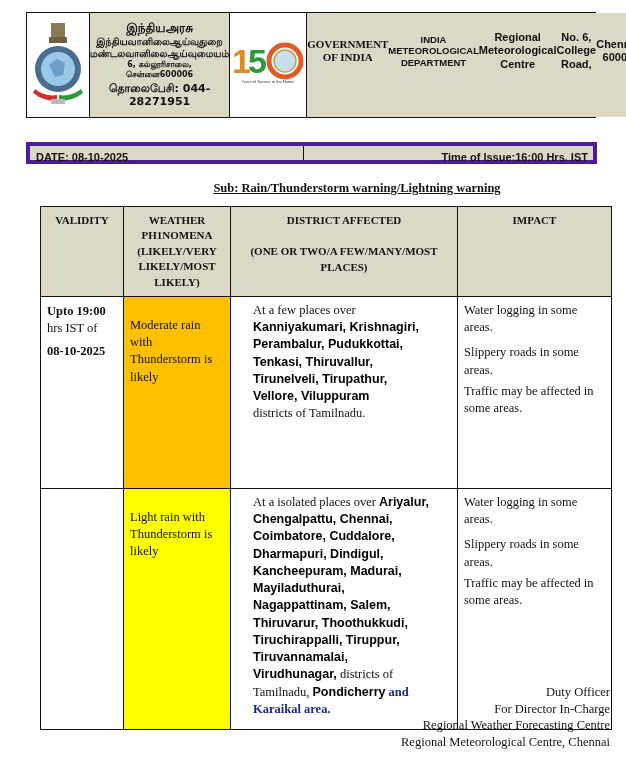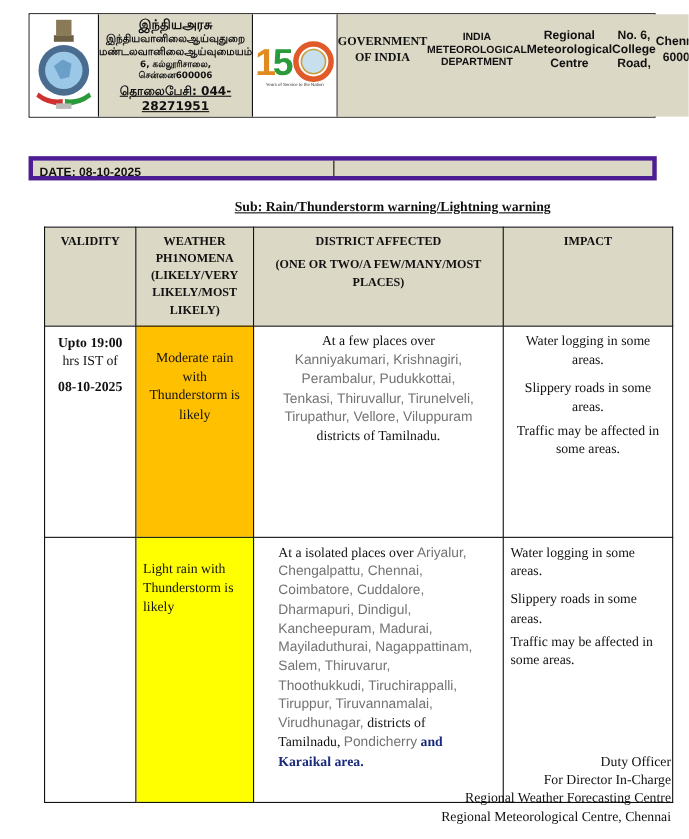--- a/index.html
+++ b/index.html
@@ -3,60 +3,60 @@
 <meta charset="utf-8">
 <style>
   html, body { margin:0; padding:0; }
   body {
     width:626px; height:763px; background:#ffffff; position:relative; overflow:hidden;
     font-family:"Liberation Serif", serif; color:#111;
   }
   .abs { position:absolute; }
   
   .header {
-    left:26px; top:12px; width:570px; height:95px; border:1px solid #111;
+    left:26px; top:12px; width:570px; height:106px; border:1px solid #111;
     display:flex; box-sizing:border-box;
   }
   .hcell { box-sizing:border-box; border-right:1px solid #111; height:100%; }
   .hcell:last-child { border-right:none; }
   .logo1 { width:84px; background:#fff; display:flex; align-items:center; justify-content:center; }
   .tamil { width:190px; background:#dcd8c6; display:flex; flex-direction:column; align-items:center; justify-content:center;
     font-family:"DejaVu Sans", sans-serif; text-align:center; line-height:1.25; }
   .tamil .t1 { font-size:12px; font-weight:bold; }
   .tamil .t2 { font-size:9.5px; font-weight:bold; }
   .tamil .t3 { font-size:8px; font-weight:bold; }
-  .tamil .t4 { font-size:11px; font-weight:bold; margin-top:2px;text-decoration:underline; }
+  .tamil .t4 { font-size:11px; font-weight:bold; margin-top:2px; }
   .logo2 { width:84px; background:#fff; display:flex; align-items:center; justify-content:center; }
   .eng { flex:1; background:#dcd8c6; display:flex; flex-direction:row; align-items:center; justify-content:center;
     text-align:center; line-height:1.2; padding-bottom:28px; }
   .eng .e1 { font-family:"Liberation Serif", serif; font-weight:bold; font-size:11px; }
   .eng .e2 { font-family:"Liberation Sans", sans-serif; font-weight:bold; font-size:9.5px; }
   .eng .e3 { font-family:"Liberation Sans", sans-serif; font-weight:bold; font-size:11px; }
 
   
   .datebar { left:26px; top:142px; width:571px; height:22px; border:4px solid #4c1d95; box-sizing:border-box;
     background:#dcd8c6; display:flex; font-family:"Liberation Sans", sans-serif; font-weight:bold; font-size:11px; }
   .datebar .d1 { width:274px; border-right:1px solid #111; padding:5px 6px; box-sizing:border-box; }
   .datebar .d2 { flex:1; padding:5px 5px; box-sizing:border-box; text-align:right; }
 
   .subject { left:16px; width:626px; top:181px; text-align:center; font-weight:bold; font-size:12.5px; text-decoration:underline;margin-left:28px; }
 
   
   table.warn { position:absolute; left:40px; top:206px; width:571px; border-collapse:collapse; table-layout:fixed; }
   table.warn td, table.warn th { border:1px solid #111; vertical-align:top; font-size:12.5px; line-height:1.38; }
   table.warn th { background:#dcd8c6; font-weight:bold; font-size:11px; text-align:center; padding:6px 4px; height:82px; box-sizing:border-box; line-height:1.4; }
   col.c1 { width:83px; } col.c2 { width:107px; } col.c3 { width:227px; } col.c4 { width:154px; }
-  .r1 td { height:151px;text-align:center; }
+  .r1 td { height:151px; }
   .r2 td { height:200px; }
   td.validity { padding:6px 6px; }
   .vb { font-weight:bold; }
   td.phen { padding:20px 6px; }
   td.dist { padding:5px 22px; }
   td.imp { padding:5px 6px; }
-  .dname { font-family:"Liberation Sans", sans-serif; font-weight:normal; color:#737373; font-size:12.5px; }
+  .dname { font-family:"Liberation Sans", sans-serif; font-weight:bold; color:#000000; font-size:12.5px; }
   .dnameserif { font-weight:bold; color:#1a2a7a; }
   .imp p { margin:0 0 8px 0; }
   .imp p.tight { margin-bottom:4px; }
 
   .sign { right:16px; top:684px; text-align:right; font-size:12.5px; line-height:1.32; }
 </style>
 </head>
 <body>
 
 <div class="abs header">
@@ -94,38 +94,39 @@
     <div class="e2">INDIA METEOROLOGICAL DEPARTMENT</div>
     <div class="e3">Regional Meteorological Centre</div>
     <div class="e3">No. 6, College Road,</div>
     <div class="e3">Chennai–600006</div>
     <div class="e3">Phone:  044- 28271951</div>
   </div>
 </div>
 
 <div class="abs datebar">
   <div class="d1">DATE: 08-10-2025</div>
+  <div class="d2">Time of Issue:16:00 Hrs. IST</div>
 </div>
 
 <div class="abs subject">Sub: Rain/Thunderstorm warning/Lightning warning</div>
 
 <table class="warn">
   <colgroup>
       <col class="c1">
       <col class="c2">
       <col class="c3">
       <col class="c4">
     </colgroup>
   <tbody>
       <tr>
     <th>VALIDITY</th>
     <th>WEATHER PH1NOMENA (LIKELY/VERY LIKELY/MOST LIKELY)</th>
     <th>
       <div>DISTRICT AFFECTED</div>
-      <div style="margin-top:6px;font-weight:bold">(ONE OR TWO/A FEW/MANY/MOST PLACES)</div>
+      <div style="margin-top:16px;font-weight:bold">(ONE OR TWO/A FEW/MANY/MOST PLACES)</div>
     </th>
     <th>IMPACT</th>
   </tr>
   <tr class="r1">
     <td class="validity">
       <div class="vb">Upto 19:00</div>
       <div>hrs IST of</div>
       <div class="vb" style="margin-top:6px">08-10-2025</div>
     </td>
     <td class="phen" style="background:#ffc000">

